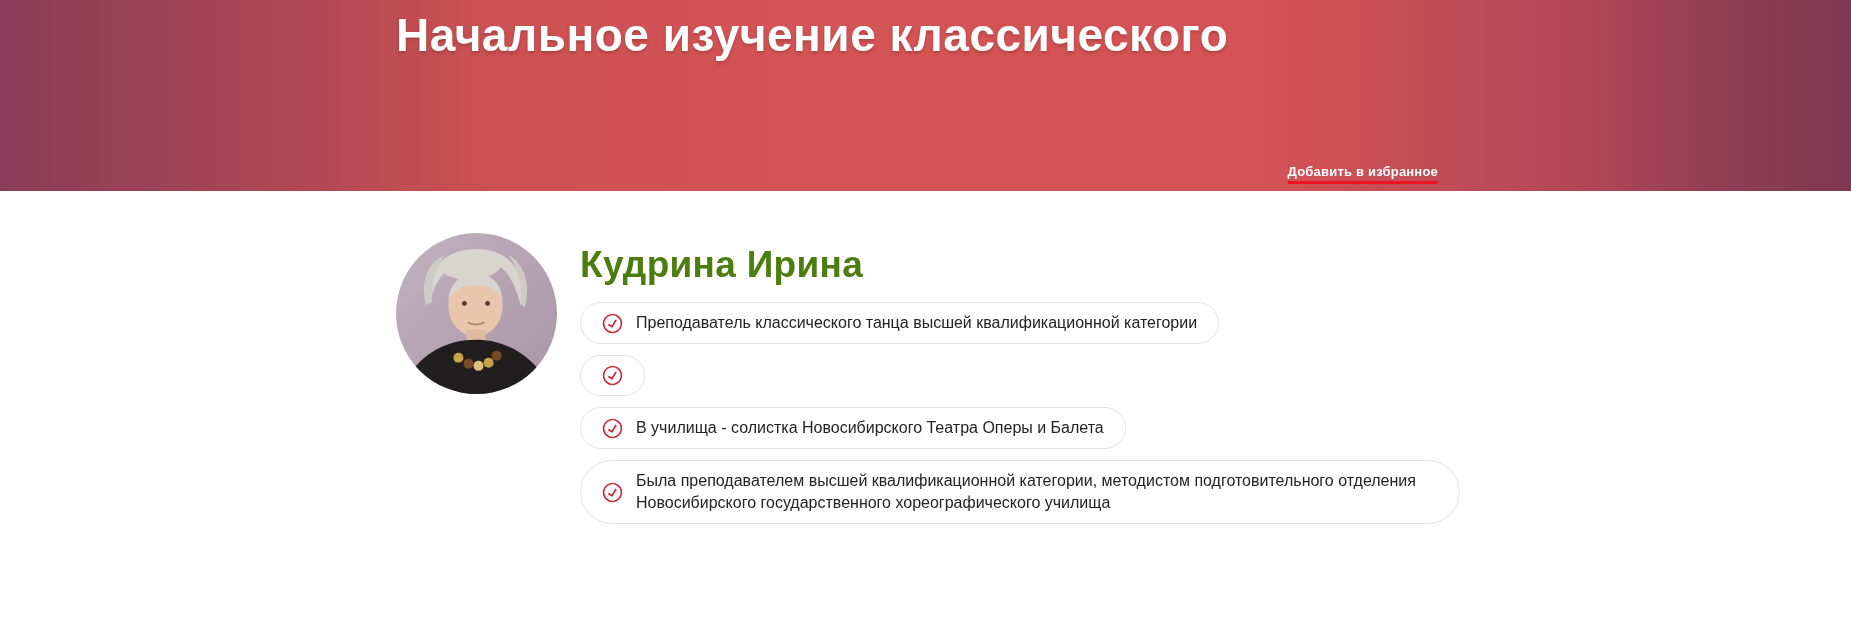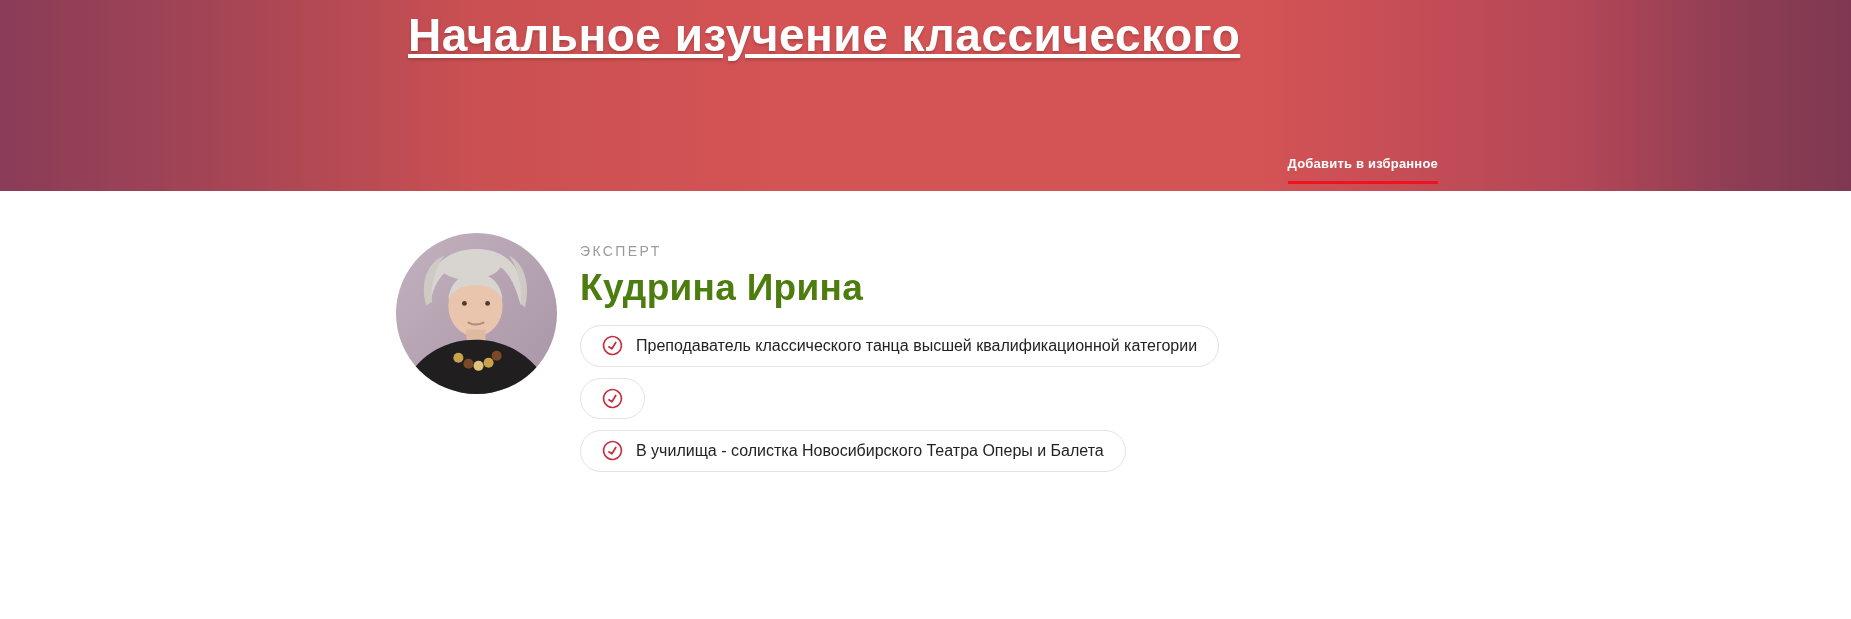--- a/index.html
+++ b/index.html
@@ -8,34 +8,33 @@
 
   
   .banner {
     position:relative;
     width:1851px; height:191px;
     background:linear-gradient(90deg,
       #8a3c58 0%, #a54555 12%, #cb5052 26%, #d45355 42%,
       #d45355 68%, #b44757 85%, #8d3d54 94%, #7f3851 100%);
   }
   .banner-title {
-    position:absolute; left:408px; top:0;
+    position:absolute; left:396px; top:0;
     width:860px;
     color:#ffffff;
     font-size:46px; line-height:70px; font-weight:800;
     letter-spacing:0.5px;
     text-shadow:0 2px 3px rgba(100,40,30,0.35);
-    text-decoration:underline;
   }
   .fav-link {
     position:absolute; right:413px; bottom:7px;
     display:inline-block;
     color:#ffffff; font-size:13px; font-weight:700;
     text-decoration:none; letter-spacing:0.2px;
-    padding-bottom:10px;
+    padding-bottom:2px;
     border-bottom:3px solid #ee1320;
     cursor:pointer;
   }
 
   
   .expert-section { position:relative; width:1851px; height:428px; background:#ffffff; }
 
   .avatar {
     position:absolute; left:396px; top:42px;
     width:161px; height:161px; border-radius:50%;
@@ -51,21 +50,21 @@
     margin-bottom:7px;
   }
   .expert-name {
     color:#4d7c0f; font-size:37px; line-height:44px;
     font-weight:800; letter-spacing:0.3px;
     margin-bottom:15px;
   }
 
   .credentials { list-style:none; }
   .pill {
-    display:flex; align-items:flex-start; gap:13px;
+    display:flex; align-items:center; gap:13px;
     width:fit-content; max-width:880px;
     border:1px solid #e3e3e3; border-radius:33px;
     background:#ffffff;
     padding:9px 21px;
     margin-bottom:11px;
     font-size:16px; line-height:22px; color:#232323;
   }
   .check { flex:0 0 auto; width:21px; height:21px; }
   .check svg { display:block; width:21px; height:21px; transform:rotate(-12deg); }
 </style>
@@ -106,21 +105,20 @@
 
       <circle cx="62" cy="124" r="5" fill="#caa24b"></circle>
       <circle cx="72" cy="130" r="5" fill="#7a4a26"></circle>
       <circle cx="82" cy="132" r="5" fill="#e0c27a"></circle>
       <circle cx="92" cy="129" r="5" fill="#caa24b"></circle>
       <circle cx="100" cy="122" r="5" fill="#7a4a26"></circle>
     </svg>
   </div>
 
   <div class="expert-info">
-    <div class="expert-label">ЭКСПЕРТ</div>
     <h2 class="expert-name">Кудрина Ирина</h2>
 
     <ul class="credentials">
       <li class="pill">
         <span class="check">
           <svg viewBox="0 0 22 22">
               <circle cx="11" cy="11" r="9.4" fill="none" stroke="#c4303d" stroke-width="1.8"></circle>
               <path d="M7 11.6 L9.7 14.2 L15 8.6" fill="none" stroke="#c4303d" stroke-width="1.8" stroke-linecap="round" stroke-linejoin="round"></path>
             </svg>
         </span>
@@ -136,16 +134,25 @@
       </li>
       <li class="pill">
         <span class="check">
           <svg viewBox="0 0 22 22">
               <circle cx="11" cy="11" r="9.4" fill="none" stroke="#c4303d" stroke-width="1.8"></circle>
               <path d="M7 11.6 L9.7 14.2 L15 8.6" fill="none" stroke="#c4303d" stroke-width="1.8" stroke-linecap="round" stroke-linejoin="round"></path>
             </svg>
         </span>
         <span class="pill-text">В училища - солистка Новосибирского Театра Оперы и Балета</span>
       </li>
+      <li class="pill">
+        <span class="check">
+          <svg viewBox="0 0 22 22">
+              <circle cx="11" cy="11" r="9.4" fill="none" stroke="#c4303d" stroke-width="1.8"></circle>
+              <path d="M7 11.6 L9.7 14.2 L15 8.6" fill="none" stroke="#c4303d" stroke-width="1.8" stroke-linecap="round" stroke-linejoin="round"></path>
+            </svg>
+        </span>
+        <span class="pill-text">Была преподавателем высшей квалификационной категории, методистом подготовительного отделения Новосибирского государственного хореографического училища</span>
+      </li>
     </ul>
   </div>
 
 </main>
 
 </body></html>

